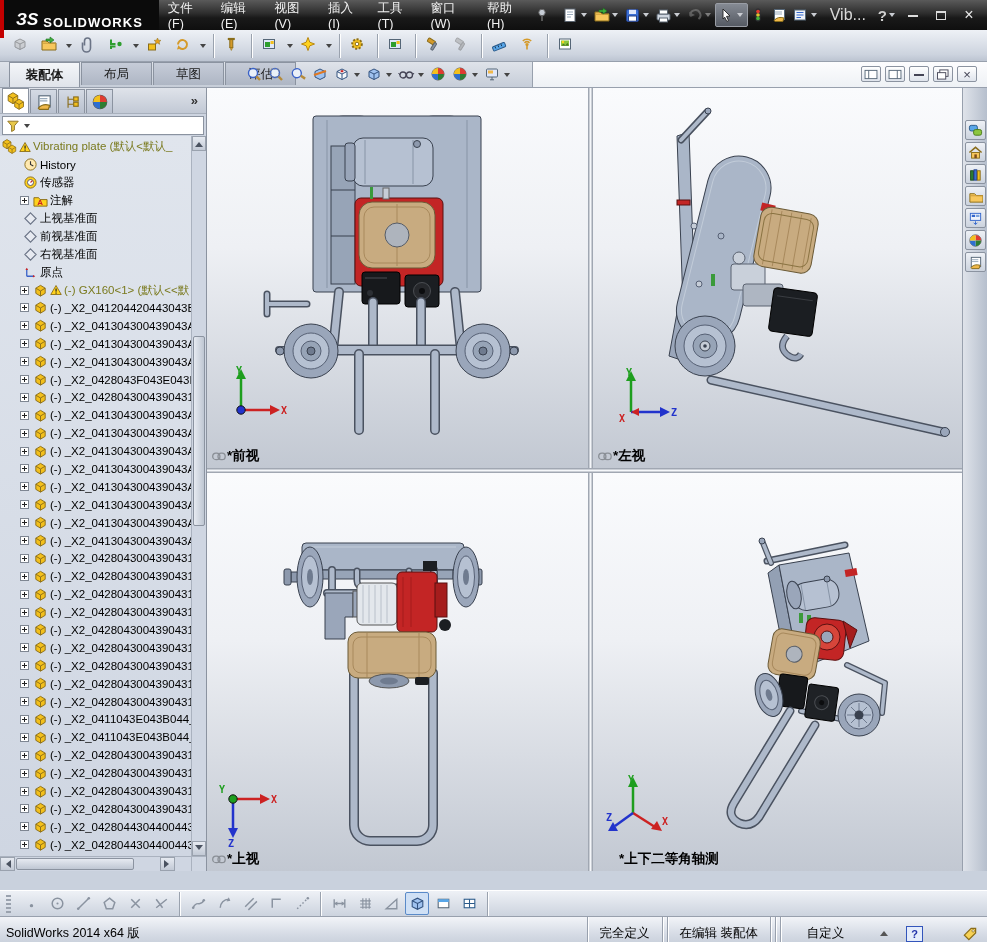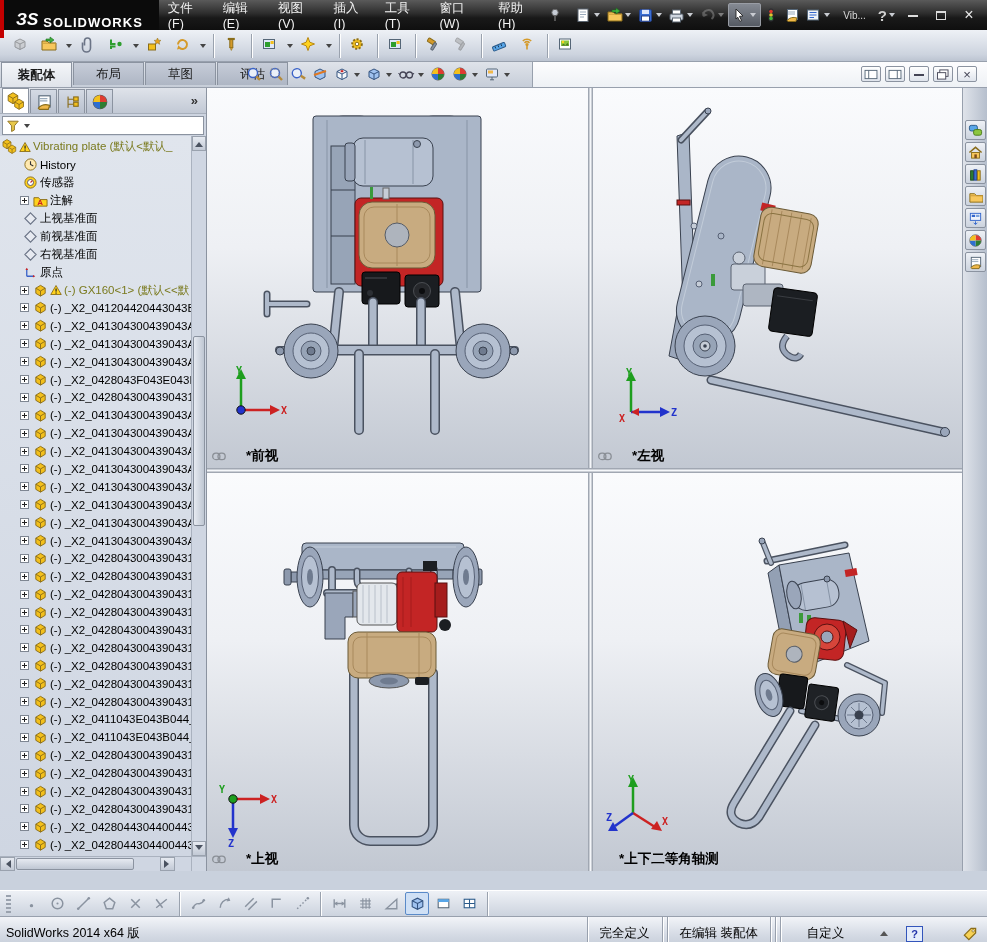--- a/index.html
+++ b/index.html
@@ -24,21 +24,21 @@
   .minglyph{width:10px;height:3px;border-bottom:2px solid #ddd}
   .dis{filter:grayscale(1);opacity:.5}
   
   .toolbar2{position:absolute;left:0;top:30px;right:0;height:32px;display:flex;align-items:center;gap:1px;
     padding-left:8px;background:linear-gradient(#eef1f6,#ccd3de 80%,#bcc4d1);border-bottom:1px solid #98a0ad}
   .t2btn{width:27px;height:27px;display:flex;align-items:center;justify-content:center;border-radius:2px}
   .t2btn svg{width:20px;height:20px}
   .vsep{width:1px;height:24px;background:#9aa2ae;box-shadow:1px 0 0 #fff;margin:0 4px}
   
   .row3{position:absolute;left:0;top:62px;right:0;height:26px;background:linear-gradient(#dfe3ea,#c6cdd8);border-bottom:1px solid #98a0ad}
-  .ctabs{position:absolute;left:1px;bottom:0;display:flex}
+  .ctabs{position:absolute;left:9px;bottom:0;display:flex}
   .ctab{width:71px;height:23px;display:flex;align-items:center;justify-content:center;font-size:12.5px;
     border:1px solid #8b93a0;border-bottom:none;background:linear-gradient(#c6ccd8,#aeb6c4);margin-right:1px;color:#1a1a1a}
   .ctab.active{height:25px;background:linear-gradient(#f4f6f9,#dfe3ea);font-weight:bold}
   .hicons{position:absolute;left:244px;top:1px;display:flex;align-items:center}
   .hbtn{height:24px;display:flex;align-items:center;padding:0 2px}
   .hbtn svg{width:18px;height:18px}
   .row3right{position:absolute;left:532px;top:0;bottom:0;right:0;background:linear-gradient(#fdfdfe,#eef1f5);border-left:1px solid #98a0ad}
   .dwbtns{position:absolute;right:10px;top:4px;display:flex;gap:4px}
   .dwbtn{width:20px;height:16px;border:1px solid #8b93a0;background:linear-gradient(#fff,#dfe4ec);
     display:flex;align-items:center;justify-content:center;font-size:11px;color:#445;border-radius:2px}
@@ -84,21 +84,21 @@
   .quad{position:absolute;overflow:hidden;background:linear-gradient(180deg,#fafbfd 0%,#eef0f4 42%,#c2c8d2 100%)}
   .q1{left:0;top:0;width:381px;height:380px}
   .q2{left:386px;top:0;width:369px;height:380px}
   .q3{left:0;top:385px;width:381px;height:398px}
   .q4{left:386px;top:385px;width:369px;height:398px}
   .vsplit{position:absolute;left:381px;top:0;width:5px;height:783px;background:linear-gradient(90deg,#8b93a0,#f5f7fa 50%,#8b93a0)}
   .hsplit{position:absolute;left:0;top:380px;width:755px;height:5px;background:linear-gradient(#8b93a0,#f5f7fa 50%,#8b93a0)}
   .mach{position:absolute;inset:0;width:100%;height:100%}
   .to{stroke:#4a5260;fill:none;stroke-linecap:round;stroke-linejoin:round}
   .tf{stroke:#aeb9ca;fill:none;stroke-linecap:round;stroke-linejoin:round}
-  .vlabel{position:absolute;left:5px;bottom:3px;display:flex;align-items:center;gap:20px;font-size:13.5px;font-weight:bold;color:#000}
+  .vlabel{position:absolute;left:5px;bottom:3px;display:flex;align-items:center;gap:1px;font-size:13.5px;font-weight:bold;color:#000}
   .triad{position:absolute}
   .triad text{font-family:"DejaVu Sans Mono",monospace;font-size:10px;font-weight:bold}
   
   .tpane{position:absolute;left:962px;top:88px;width:25px;height:783px;border-left:1px solid #98a0ad;
     background:linear-gradient(90deg,#dfe3ea,#b6bfcd)}
   .tpbtn{width:21px;height:20px;margin:2px auto 2px auto;border:1px solid #8b93a0;border-radius:2px;
     background:linear-gradient(#eef1f6,#ccd3de);display:flex;align-items:center;justify-content:center}
   .tpbtn svg{width:15px;height:15px}
   
   .tabsrow{position:absolute;left:0;top:871px;right:0;height:19px;background:#c2c9d5;border-top:1px solid #98a0ad;
@@ -401,21 +401,21 @@
           <use href="#d-handsheet"></use>
         </svg>
       </div>
     <div class="qbtn">
         <svg>
           <use href="#d-listgear"></use>
         </svg>
         <span class="dd"></span>
       </div>
     <div style="width:10px"></div>
-    <span style="color:#d9d9d9;font-size:10px">Vib...</span>
+    <span style="color:#d9d9d9;font-size:16px">Vib...</span>
     <div class="qbtn" style="margin-left:10px;color:#d0d0d0;font-size:15px;font-weight:bold">
         <span>?</span>
         <span class="dd"></span>
       </div>
     <div style="margin-left:auto;display:flex;margin-right:4px">
       <div class="wbtn">
           <span class="minglyph"></span>
         </div>
       <div class="wbtn">
           <span class="maxglyph"></span>

